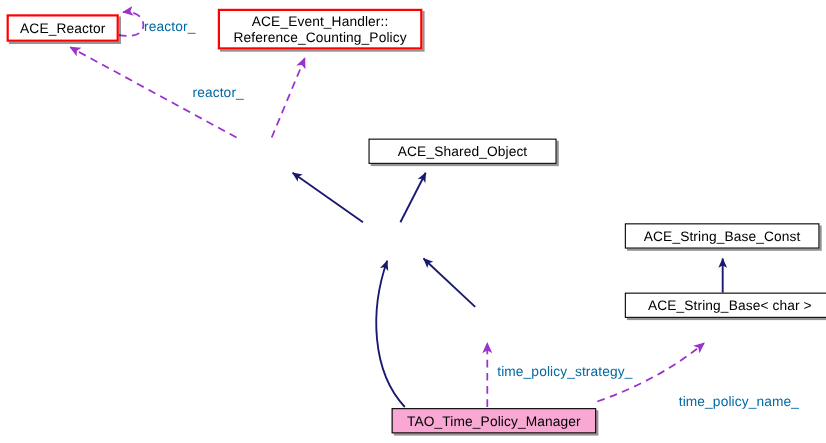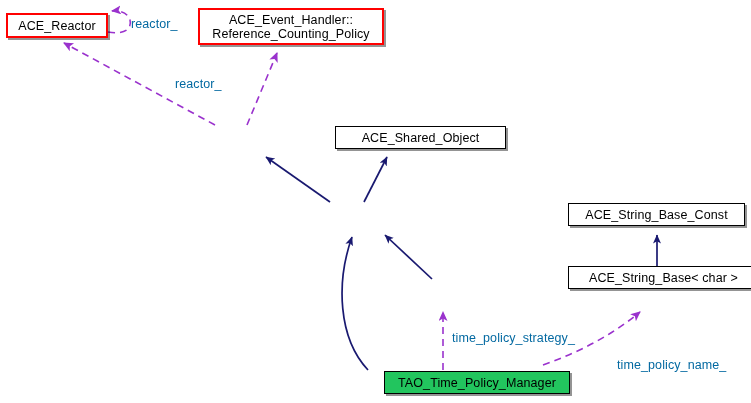--- a/index.html
+++ b/index.html
@@ -36,22 +36,21 @@
     font-size: 12.5px;
     line-height: 14px;
     white-space: pre-line;
     letter-spacing: 0.1px;
   }
   .node.red {
     border: 2px solid #ff0000;
     box-shadow: 2px 2px 0 0 rgba(0,0,0,0.42);
   }
   .node.highlight {
-    background: #22c55e;
-    margin-left: 28px;
+    background: #f9a8d4;
   }
   .edge-label {
     position: absolute;
     color: #0369a1;
     font-size: 12.5px;
     line-height: 14px;
     white-space: pre-line;
     text-align: right;
     letter-spacing: 0.1px;
   }

